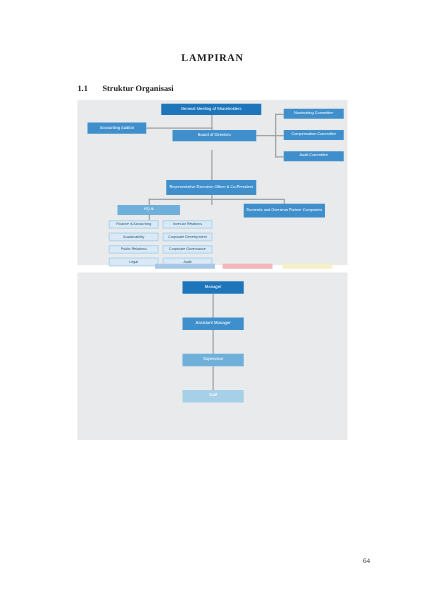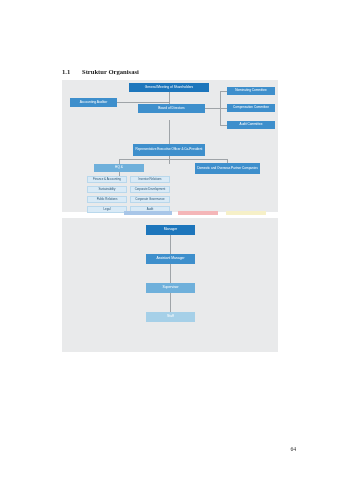--- a/index.html
+++ b/index.html
@@ -104,20 +104,21 @@
     font-size: 5.6px;
     color: #333333;
     font-family: "Liberation Serif", serif;
   }
 </style>
 </head>
 <body>
 
 <div class="page">
 
+  <div class="doc-title">LAMPIRAN</div>
 
   <div class="section-head">
     <span class="num">1.1</span><span>Struktur Organisasi</span>
   </div>
 
   <div class="fig1">
 
     <div class="connector v" style="left:107px; top:12px; height:20px;"></div>
     <div class="connector h" style="left:55px; top:22px; width:53px;"></div>
     <div class="connector v" style="left:107px; top:40px; height:26px;"></div>

